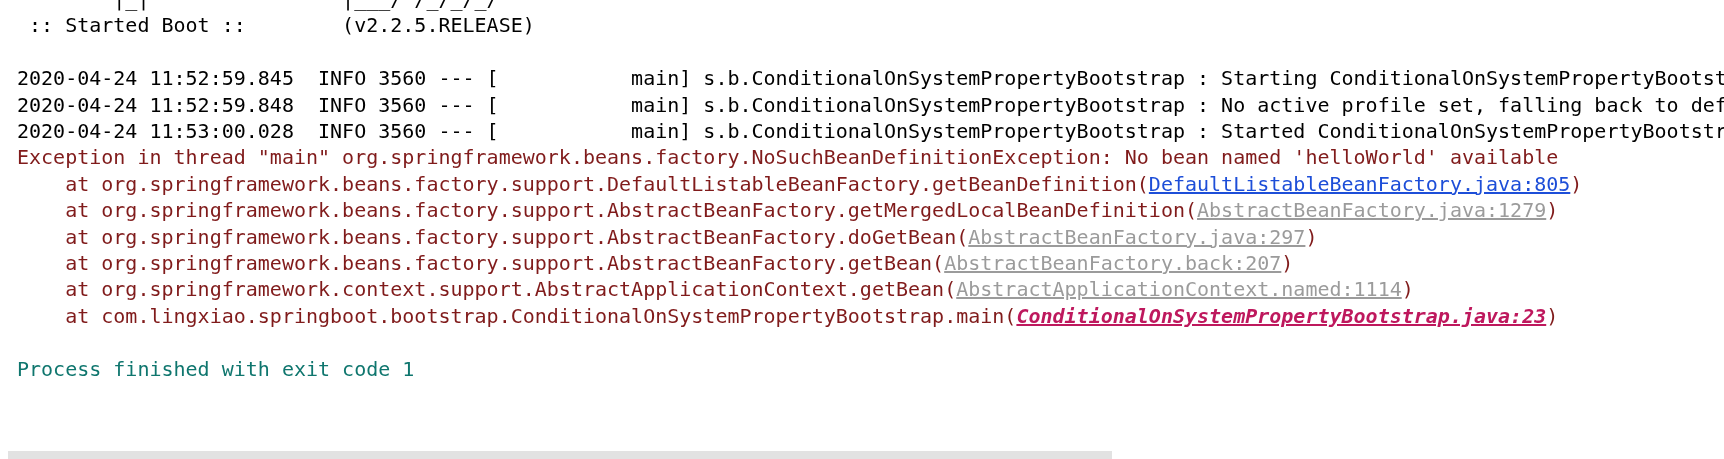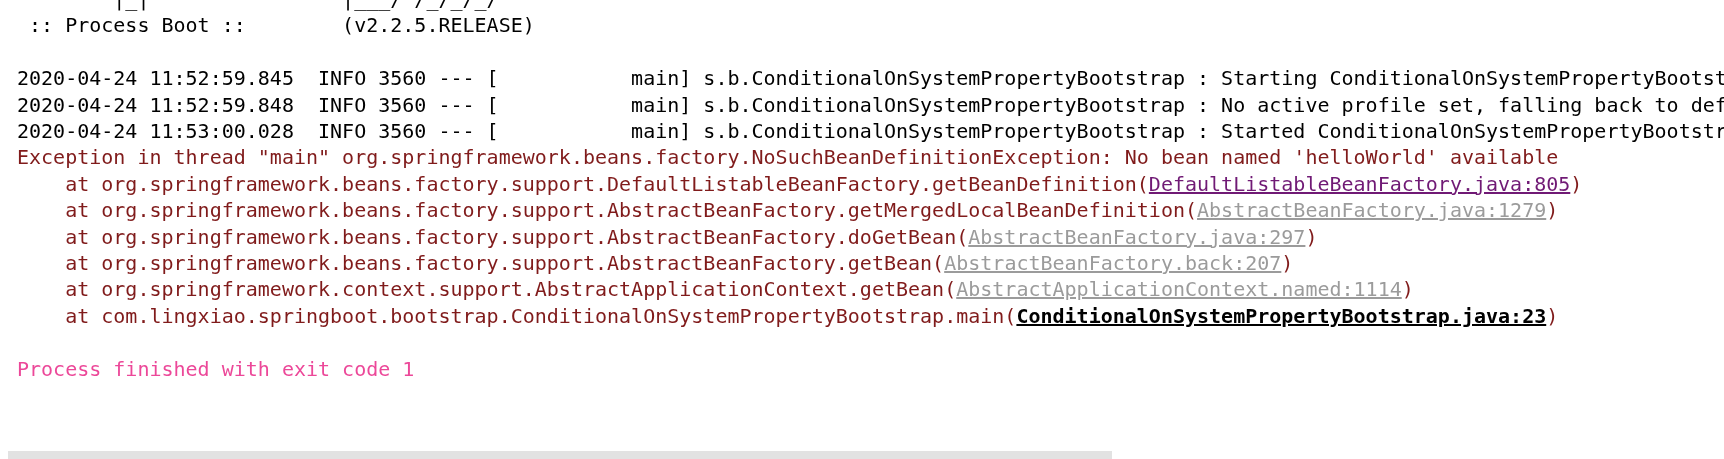--- a/index.html
+++ b/index.html
@@ -30,30 +30,30 @@
     left: 8px; top: 451px;
     width: 1104px; height: 10px;
     background: #e2e2e2;
   }
 </style>
 </head>
 <body>
 
 <div class="console">
   <pre id="console-pre"><span class="seg" style="color: rgb(0, 0, 0);">        |_|                |___/ /_/_/_/</span>
-<span class="seg" style="color: rgb(0, 0, 0);"> :: Process Boot ::        (v2.2.5.RELEASE)</span>
+<span class="seg" style="color: rgb(0, 0, 0);"> :: Started Boot ::        (v2.2.5.RELEASE)</span>
 
 <span class="seg" style="color: rgb(0, 0, 0);">2020-04-24 11:52:59.845  INFO 3560 --- [           main] s.b.ConditionalOnSystemPropertyBootstrap : Starting ConditionalOnSystemPropertyBootstrap</span>
 <span class="seg" style="color: rgb(0, 0, 0);">2020-04-24 11:52:59.848  INFO 3560 --- [           main] s.b.ConditionalOnSystemPropertyBootstrap : No active profile set, falling back to default</span>
 <span class="seg" style="color: rgb(0, 0, 0);">2020-04-24 11:53:00.028  INFO 3560 --- [           main] s.b.ConditionalOnSystemPropertyBootstrap : Started ConditionalOnSystemPropertyBootstrap</span>
 <span class="seg" style="color: rgb(128, 27, 27);">Exception in thread "main" org.springframework.beans.factory.NoSuchBeanDefinitionException: No bean named 'helloWorld' available</span>
-<span class="seg" style="color: rgb(128, 27, 27);">    at org.springframework.beans.factory.support.DefaultListableBeanFactory.getBeanDefinition(</span><span class="seg seg-link" style="color: #701a75;">DefaultListableBeanFactory.java:805</span><span class="seg" style="color: rgb(128, 27, 27);">)</span>
+<span class="seg" style="color: rgb(128, 27, 27);">    at org.springframework.beans.factory.support.DefaultListableBeanFactory.getBeanDefinition(</span><span class="seg seg-link" style="color: #1d4ed8;">DefaultListableBeanFactory.java:805</span><span class="seg" style="color: rgb(128, 27, 27);">)</span>
 <span class="seg" style="color: rgb(128, 27, 27);">    at org.springframework.beans.factory.support.AbstractBeanFactory.getMergedLocalBeanDefinition(</span><span class="seg seg-link" style="color: rgb(155, 155, 155);">AbstractBeanFactory.java:1279</span><span class="seg" style="color: rgb(128, 27, 27);">)</span>
 <span class="seg" style="color: rgb(128, 27, 27);">    at org.springframework.beans.factory.support.AbstractBeanFactory.doGetBean(</span><span class="seg seg-link" style="color: rgb(155, 155, 155); text-decoration: underline;">AbstractBeanFactory.java:297</span><span class="seg" style="color: rgb(128, 27, 27);">)</span>
 <span class="seg" style="color: rgb(128, 27, 27);">    at org.springframework.beans.factory.support.AbstractBeanFactory.getBean(</span><span class="seg seg-link" style="color: rgb(155, 155, 155);">AbstractBeanFactory.back:207</span><span class="seg" style="color: rgb(128, 27, 27);">)</span>
 <span class="seg" style="color: rgb(128, 27, 27);">    at org.springframework.context.support.AbstractApplicationContext.getBean(</span><span class="seg seg-link" style="color: rgb(155, 155, 155);">AbstractApplicationContext.named:1114</span><span class="seg" style="color: rgb(128, 27, 27);">)</span>
-<span class="seg" style="color: rgb(128, 27, 27);">    at com.lingxiao.springboot.bootstrap.ConditionalOnSystemPropertyBootstrap.main(</span><span class="seg seg-link seg-bold" style="color: #000000;">ConditionalOnSystemPropertyBootstrap.java:23</span><span class="seg" style="color: rgb(128, 27, 27);">)</span>
+<span class="seg" style="color: rgb(128, 27, 27);">    at com.lingxiao.springboot.bootstrap.ConditionalOnSystemPropertyBootstrap.main(</span><span class="seg seg-link seg-bold" style="color: #be185d; font-style: italic;">ConditionalOnSystemPropertyBootstrap.java:23</span><span class="seg" style="color: rgb(128, 27, 27);">)</span>
 
-<span class="seg" style="color: #ec4899;">Process finished with exit code 1</span>
+<span class="seg" style="color: #0f766e;">Process finished with exit code 1</span>
 </pre>
 </div>
 
 <div class="hscrollbar-thumb"></div>
 
 </body></html>

